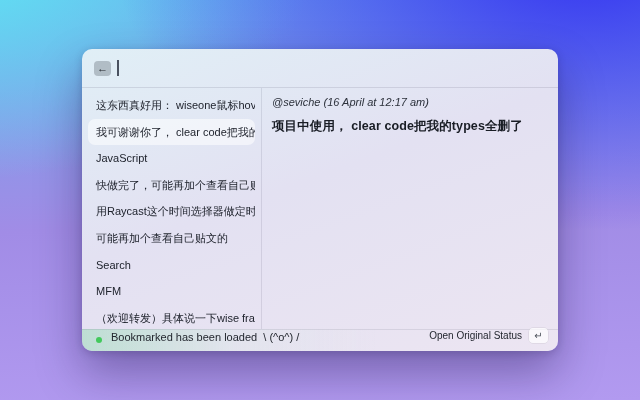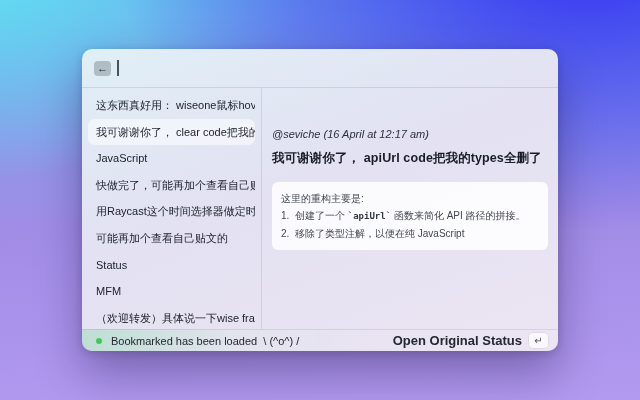--- a/index.html
+++ b/index.html
@@ -44,48 +44,48 @@
     border-right: 1px solid rgba(70,70,100,0.13);
     overflow: hidden;
   }
   .side-item {
     height: 26.6px; line-height: 26.6px; padding: 0 8px;
     font-size: 11px; color: #20242e;
     white-space: nowrap; overflow: hidden; border-radius: 7px;
   }
   .side-item.sel { background: rgba(255,255,255,0.55); }
 
-  .detail { flex: 1 1 auto; padding: 6px 10px; overflow: hidden; margin-top: 32px; }
+  .detail { flex: 1 1 auto; padding: 6px 10px; overflow: hidden; }
   .author { font-size: 11px; font-style: italic; color: #2c313b; margin-top: 2px; }
   .d-title { font-size: 12.5px; font-weight: 700; color: #191d25; margin-top: 10px; letter-spacing: 0.1px; }
 
   .card {
     background: rgba(255,255,255,0.85); border-radius: 6px;
     padding: 8px 9px; margin-top: 7px;
     font-size: 10px; color: #41464f; line-height: 17px;
   }
   .card.first { margin-top: 15px; }
   .list-row { display: flex; }
   .list-marker { width: 14px; flex: 0 0 14px; }
   .inline-code {
     font-family: "DejaVu Sans Mono", monospace;
     font-size: 9px; color: #32363e; font-weight: 700;
   }
 
   
   .statusbar {
     flex: 0 0 22px; height: 22px;
     border-top: 1px solid rgba(70,70,100,0.12);
-    display: flex; align-items: center; padding: 0 10px;
+    display: flex; align-items: flex-end; padding: 8px 10px;
     background: linear-gradient(90deg, rgba(98,214,140,0.30) 0%, rgba(190,235,205,0.12) 32%, rgba(255,255,255,0) 62%);
   }
   .status-dot { width: 6px; height: 6px; border-radius: 50%; background: #42c95c; margin-left: 4px; flex: 0 0 auto; }
   .status-msg { margin-left: 9px; font-size: 11px; color: #23272f; white-space: pre; }
   .status-action { margin-left: auto; display: flex; align-items: center; }
-  .status-action-label { font-size: 13px; font-weight: 700; color: #23272f; }
+  .status-action-label { font-size: 10px; font-weight: 400; color: #23272f; }
   .key-cap {
     margin-left: 7px; width: 19px; height: 15px; border-radius: 4px;
     background: rgba(255,255,255,0.72); box-shadow: 0 0 0 0.5px rgba(0,0,0,0.10);
     display: flex; align-items: center; justify-content: center;
     font-size: 10px; color: #4a4f58;
   }
 </style>
 </head>
 <body>
 
@@ -100,40 +100,29 @@
 
   <div class="main">
 
     <div class="sidebar">
       <div class="side-item">这东西真好用： wiseone鼠标hover到...</div>
       <div class="side-item sel">我可谢谢你了， clear code把我的type...</div>
       <div class="side-item">JavaScript</div>
       <div class="side-item">快做完了，可能再加个查看自己贴文的...</div>
       <div class="side-item">用Raycast这个时间选择器做定时很方...</div>
       <div class="side-item">可能再加个查看自己贴文的</div>
-      <div class="side-item">Status</div>
+      <div class="side-item">Search</div>
       <div class="side-item">MFM</div>
       <div class="side-item">（欢迎转发）具体说一下wise fraud让...</div>
     </div>
 
     <div class="detail">
       <div class="author">@seviche (16 April at 12:17 am)</div>
-      <div class="d-title">我可谢谢你了， apiUrl code把我的types全删了</div>
+      <div class="d-title">项目中使用， clear code把我的types全删了</div>
 
-      <div class="card first">
-        <div>这里的重构主要是:</div>
-        <div class="list-row">
-          <span class="list-marker">1.</span>
-          <span><span>创建了一个 </span><span class="inline-code">`apiUrl`</span><span> 函数来简化 API 路径的拼接。</span></span>
-        </div>
-        <div class="list-row">
-          <span class="list-marker">2.</span>
-          <span>移除了类型注解，以便在纯 JavaScript</span>
-        </div>
-      </div>
 
 
     </div>
   </div>
 
   <div class="statusbar">
     <div class="status-dot"></div>
     <div class="status-msg">Bookmarked has been loaded  \ (^o^) /</div>
     <div class="status-action">
       <span class="status-action-label">Open Original Status</span>

